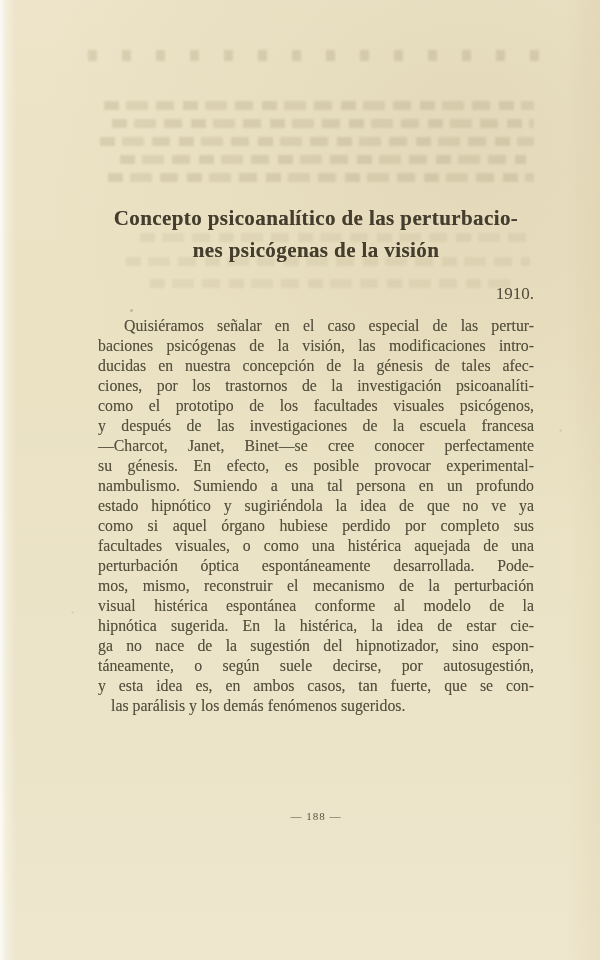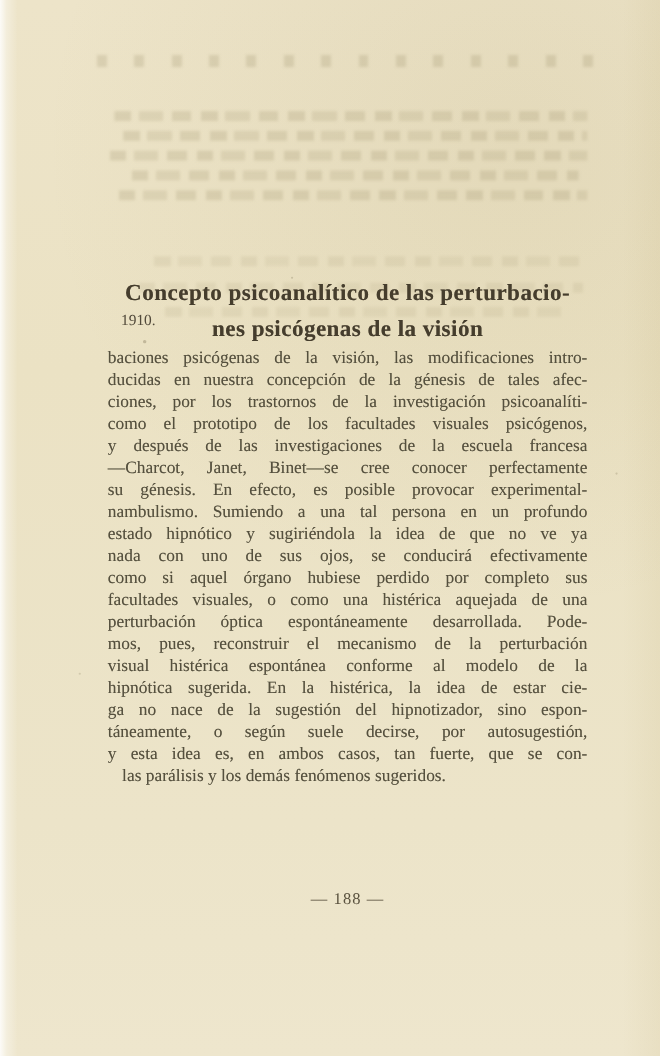--- a/index.html
+++ b/index.html
@@ -52,27 +52,27 @@
     position: absolute;
     left: 0; top: 202px;
     width: 436px;
     text-align: center;
     font-weight: bold;
     font-size: 21px;
     line-height: 32px;
     letter-spacing: 0.4px;
     color: #453d2d;
     text-shadow: 0 0 0.5px rgba(69,61,45,0.55);
-    margin-top: 48px;
   }
   .doc-date {
     position: absolute;
-    left: 12px; top: 284px;
+    left: 0; top: 284px;
     width: 436px;
-    font-size: 14px;
+    text-align: right;
+    font-size: 17px;
     color: #51493a;
   }
   .doc-body {
     position: absolute;
     left: 0; top: 316px;
     width: 436px;
     font-size: 15.8px;
     color: #55503e;
     text-shadow: 0 0 0.4px rgba(85,80,62,0.45);
   }
@@ -83,21 +83,21 @@
     text-align-last: justify;
     white-space: nowrap;
   }
   .bline.first { text-indent: 26px; }
   .bline.last  { text-align-last: left; margin-left: 13px; }
   .page-number {
     position: absolute;
     left: 0; top: 810px;
     width: 436px;
     text-align: center;
-    font-size: 15px;
+    font-size: 11px;
     letter-spacing: 1px;
     color: #5a523f;
   }
   .specks {
     position: absolute; left: 0; top: 0; width: 1px; height: 1px;
     background: transparent;
     box-shadow:
       131px 310px 0 1px rgba(120,110,80,0.35),
       265px 252px 0 0.5px rgba(120,110,80,0.28),
       560px 430px 0 0.5px rgba(120,110,80,0.25),
@@ -124,34 +124,34 @@
 
   <div class="content">
     <div class="doc-title">
       <div>Concepto psicoanalítico de las perturbacio-</div>
       <div>nes psicógenas de la visión</div>
     </div>
 
     <div class="doc-date">1910.</div>
 
     <div class="doc-body">
+        <div class="bline first">Quisiéramos señalar en el caso especial de las pertur-</div>
         <div class="bline">baciones psicógenas de la visión, las modificaciones intro-</div>
         <div class="bline">ducidas en nuestra concepción de la génesis de tales afec-</div>
         <div class="bline">ciones, por los trastornos de la investigación psicoanalíti-</div>
         <div class="bline">como el prototipo de los facultades visuales psicógenos,</div>
         <div class="bline">y después de las investigaciones de la escuela francesa</div>
         <div class="bline">—Charcot, Janet, Binet—se cree conocer perfectamente</div>
         <div class="bline">su génesis. En efecto, es posible provocar experimental-</div>
         <div class="bline">nambulismo. Sumiendo a una tal persona en un profundo</div>
         <div class="bline">estado hipnótico y sugiriéndola la idea de que no ve ya</div>
-        <div class="bline">nada con uno de sus ojos, se conducirá efectivamente</div>
         <div class="bline">como si aquel órgano hubiese perdido por completo sus</div>
         <div class="bline">facultades visuales, o como una histérica aquejada de una</div>
         <div class="bline">perturbación óptica espontáneamente desarrollada. Pode-</div>
-        <div class="bline">mos, pues, reconstruir el mecanismo de la perturbación</div>
+        <div class="bline">mos, mismo, reconstruir el mecanismo de la perturbación</div>
         <div class="bline">visual histérica espontánea conforme al modelo de la</div>
         <div class="bline">hipnótica sugerida. En la histérica, la idea de estar cie-</div>
         <div class="bline">ga no nace de la sugestión del hipnotizador, sino espon-</div>
         <div class="bline">táneamente, o según suele decirse, por autosugestión,</div>
         <div class="bline">y esta idea es, en ambos casos, tan fuerte, que se con-</div>
         <div class="bline last">las parálisis y los demás fenómenos sugeridos.</div>
       </div>
 
     <div class="page-number">— 188 —</div>
   </div>

